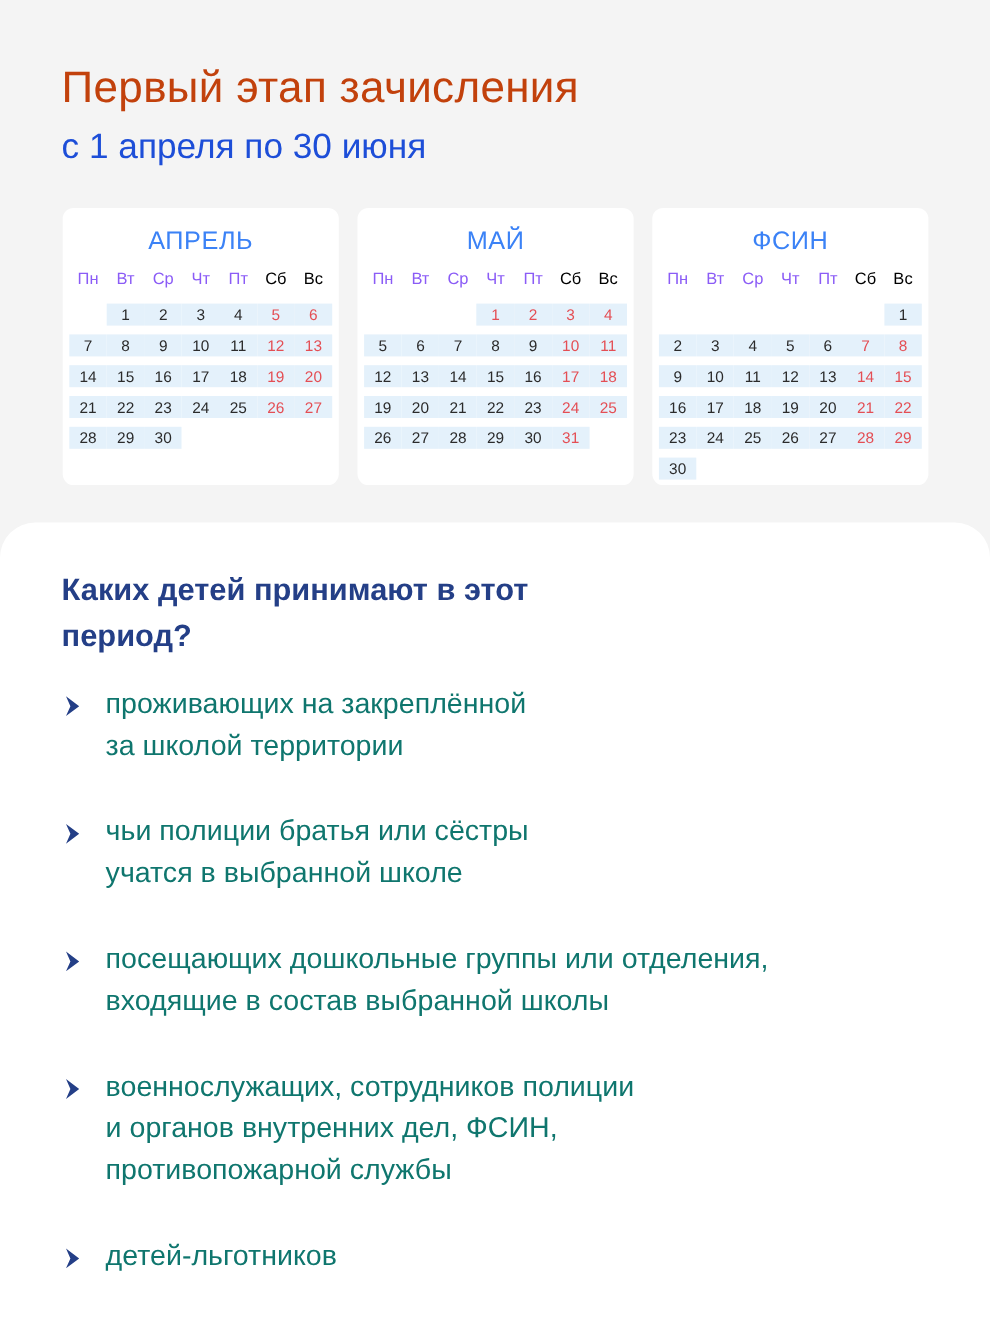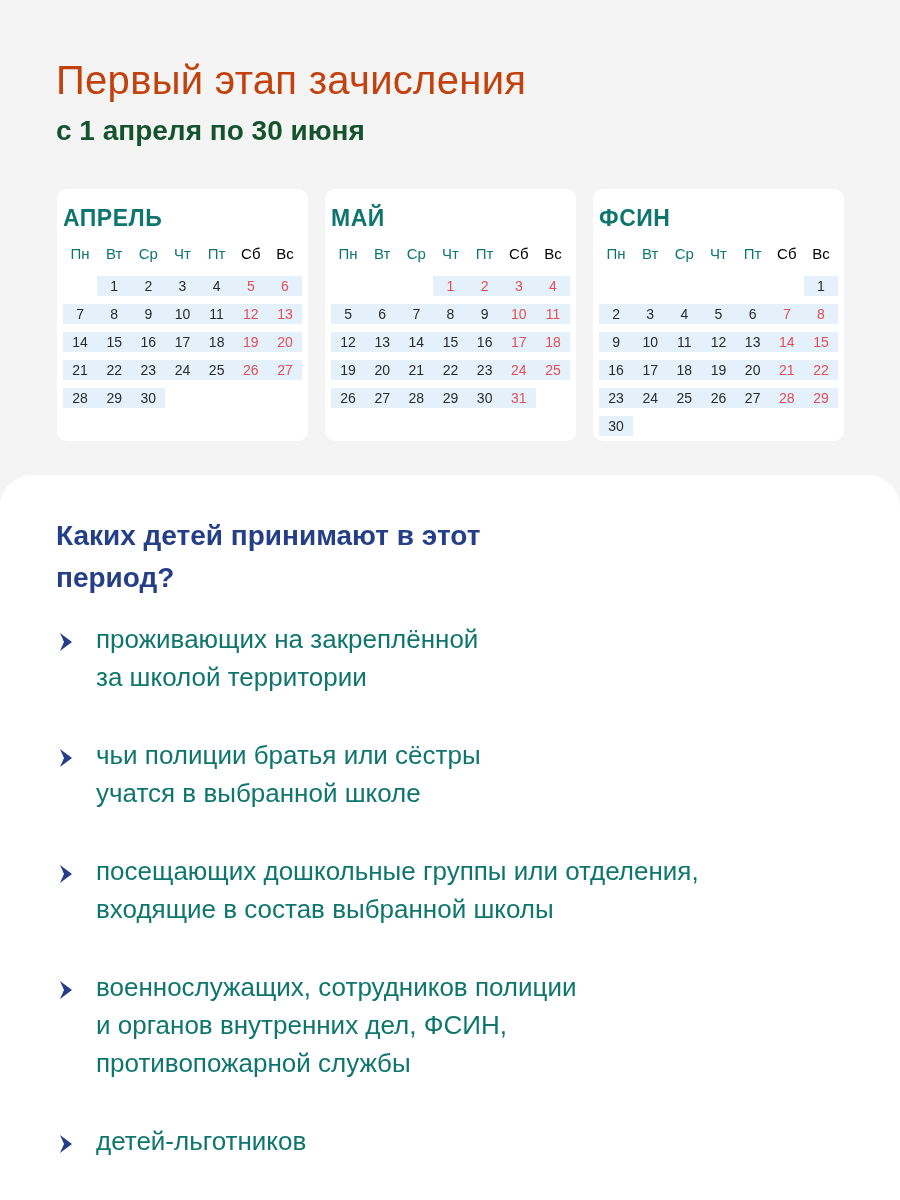--- a/index.html
+++ b/index.html
@@ -9,41 +9,41 @@
     font-family: "Liberation Sans", "DejaVu Sans", sans-serif;
     position: relative;
   }
   .title {
     position: absolute; left: 56px; top: 58px;
     font-size: 40px; font-weight: 400; color: #c2410c;
     letter-spacing: 0.3px;
   }
   .subtitle {
     position: absolute; left: 56px; top: 115px;
-    font-size: 28px; font-weight: 700; color: #14532d;
+    font-size: 32px; font-weight: 400; color: #1d4ed8;
   }
   .cal-row {
     position: absolute; left: 57px; top: 189px;
     display: flex; gap: 17px;
   }
   .cal {
     width: 251px; height: 252px;
     background: #fff; border-radius: 10px;
     padding: 14px 6px 0 6px;
   }
   .cal-name {
-    text-align: left; font-size: 23px; font-weight: 700; color: #0f766e;
+    text-align: center; font-size: 23px; font-weight: 400; color: #3b82f6;
     height: 30px; line-height: 30px; letter-spacing: 0.5px;
   }
   .dow {
     display: grid; grid-template-columns: repeat(7, 1fr);
     margin-top: 10px; height: 22px;
   }
   .dow span {
-    text-align: center; font-size: 15px; color: #0f766e; line-height: 22px;
+    text-align: center; font-size: 15px; color: #8b5cf6; line-height: 22px;
   }
   .dow span.we { color: #000000; }
   .weeks { margin-top: 11px; }
   .week {
     display: grid; grid-template-columns: repeat(7, 1fr);
     height: 20px; margin-bottom: 8px;
   }
   .day {
     text-align: center; font-size: 14px; line-height: 20px; color: #2b2b2b;
     background: #e4f1fb;

